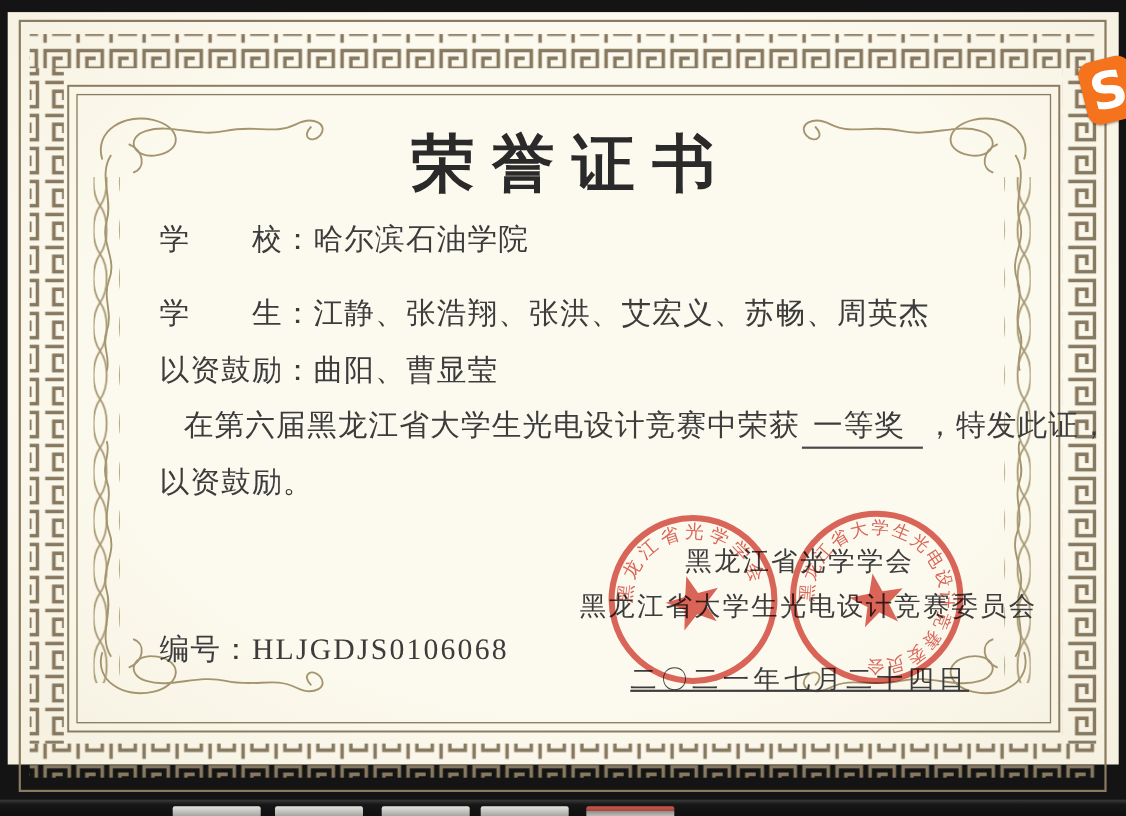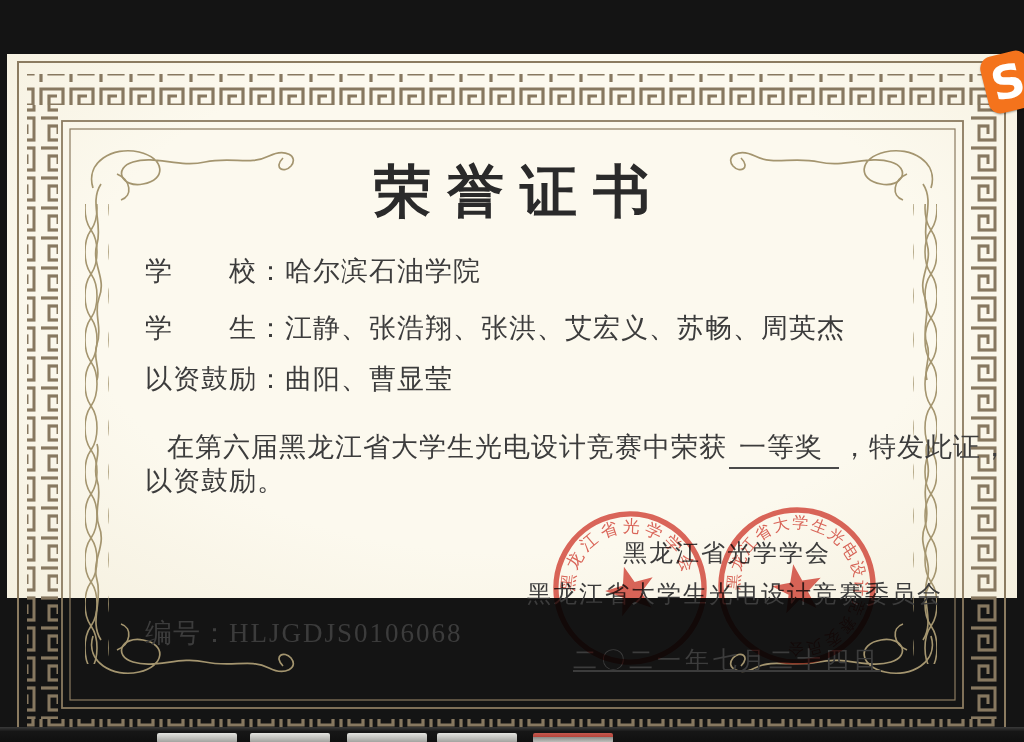--- a/index.html
+++ b/index.html
@@ -1,27 +1,27 @@
 <!DOCTYPE html>
 <html><head>
 <meta charset="utf-8">
 <style>
   html,body{margin:0;padding:0;}
   .screen{position:relative;width:1024px;height:742px;background:#141414;overflow:hidden;
           font-family:"Liberation Serif","DejaVu Serif",serif;}
-  .certificate{position:absolute;left:7px;top:11px;width:1010px;height:544px;
-               background:radial-gradient(ellipse at 50% 45%, #fcf9ee 60%, #f5f0df 100%);margin-top:43px;}
+  .certificate{position:absolute;left:7px;top:11px;width:1010px;height:684px;
+               background:radial-gradient(ellipse at 50% 45%, #fcf9ee 60%, #f5f0df 100%);}
   .border-svg{position:absolute;left:0;top:0;width:1010px;height:716px;pointer-events:none;}
   .cert-title{position:absolute;top:100px;left:0;width:100%;text-align:center;
               font-family:"DejaVu Sans","Liberation Sans",sans-serif;font-weight:700;
               font-size:57px;letter-spacing:16px;text-indent:16px;color:#2a2a2a;}
   .field-row{position:absolute;left:138px;font-size:27px;color:#3c3c3c;letter-spacing:1px;white-space:nowrap;}
-  .row-school{top:199px;} .row-students{top:256px;} .row-advisors{top:307px;}
+  .row-school{top:188px;} .row-students{top:256px;} .row-advisors{top:307px;}
   .body-line{position:absolute;font-size:27px;color:#3c3c3c;letter-spacing:1px;white-space:nowrap;}
-  .body-line-1{left:160px;top:375px;} .body-line-2{left:138px;top:409px;}
+  .body-line-1{left:160px;top:357px;} .body-line-2{left:138px;top:409px;}
   .award{display:inline-block;border-bottom:2px solid #4a4a4a;padding:0 16px 2px 10px;margin:0 2px;}
   .serial{position:absolute;left:138px;top:561px;font-size:27px;color:#3c3c3c;letter-spacing:1px;}
   .serial .num{font-family:"Liberation Serif",serif;letter-spacing:2px;}
   .sig-line{position:absolute;left:520px;width:400px;text-align:center;font-size:24px;color:#3c3c3c;
             letter-spacing:2px;white-space:nowrap;}
   .sig-org1{top:483px;} .sig-org2{top:524px;} .sig-date{top:590px;letter-spacing:4px;text-decoration:underline;}
   .seal-svg{position:absolute;left:535px;top:420px;width:360px;height:230px;
             mix-blend-mode:multiply;opacity:0.82;pointer-events:none;}
   .logo-s{position:absolute;left:984px;top:53px;width:48px;height:58px;background:#f4731c;
           border-radius:12px;transform:rotate(-14deg);color:#ffffff;

